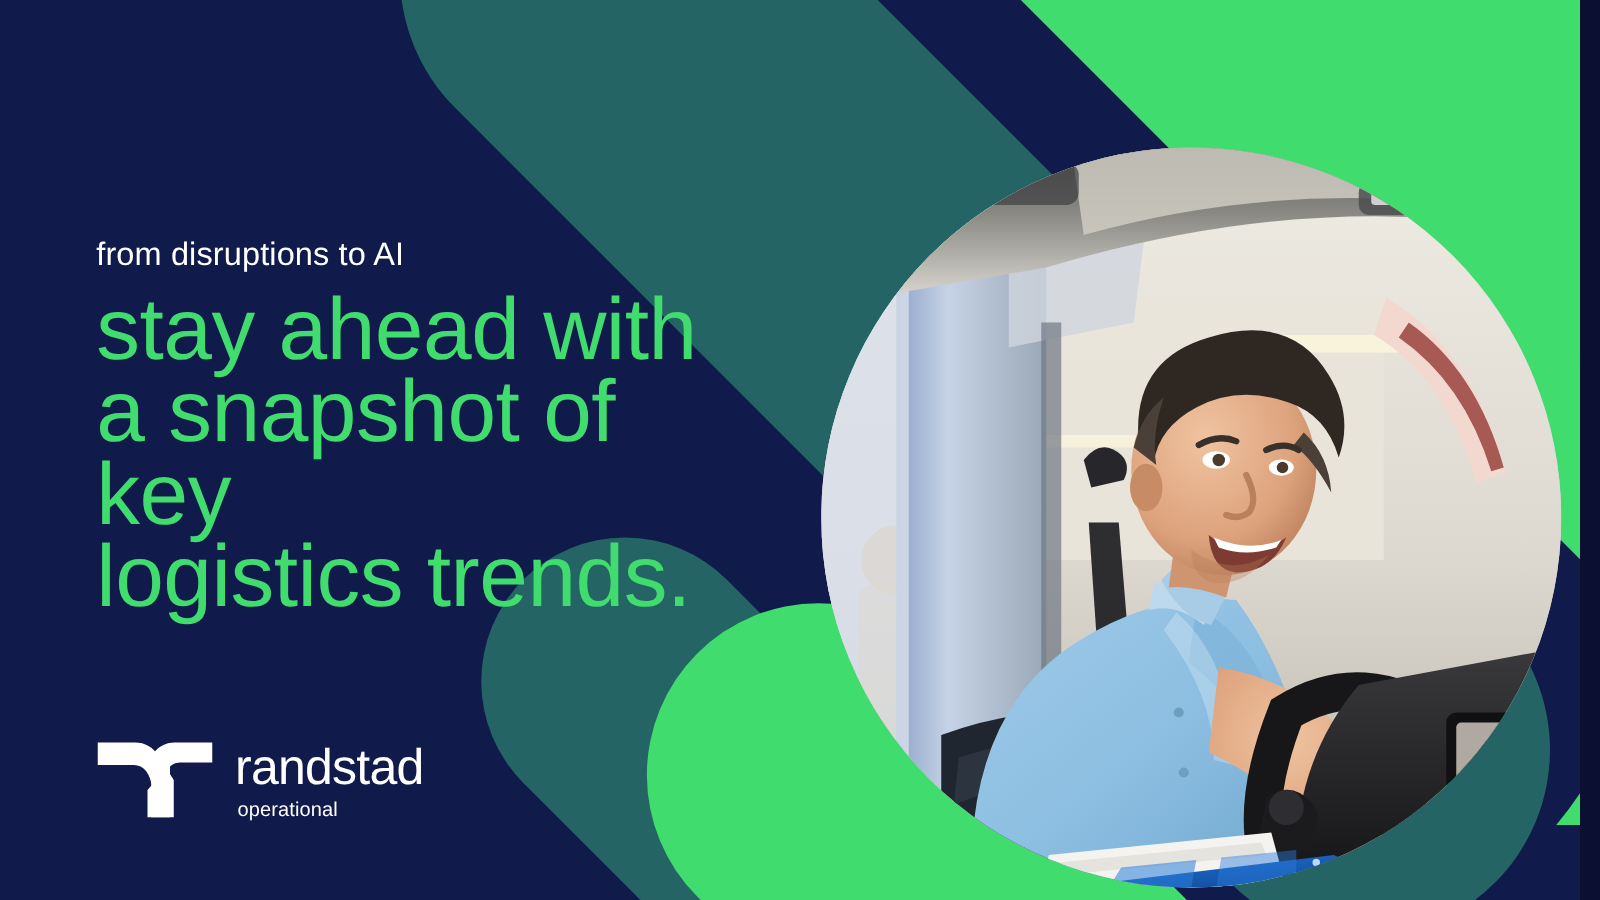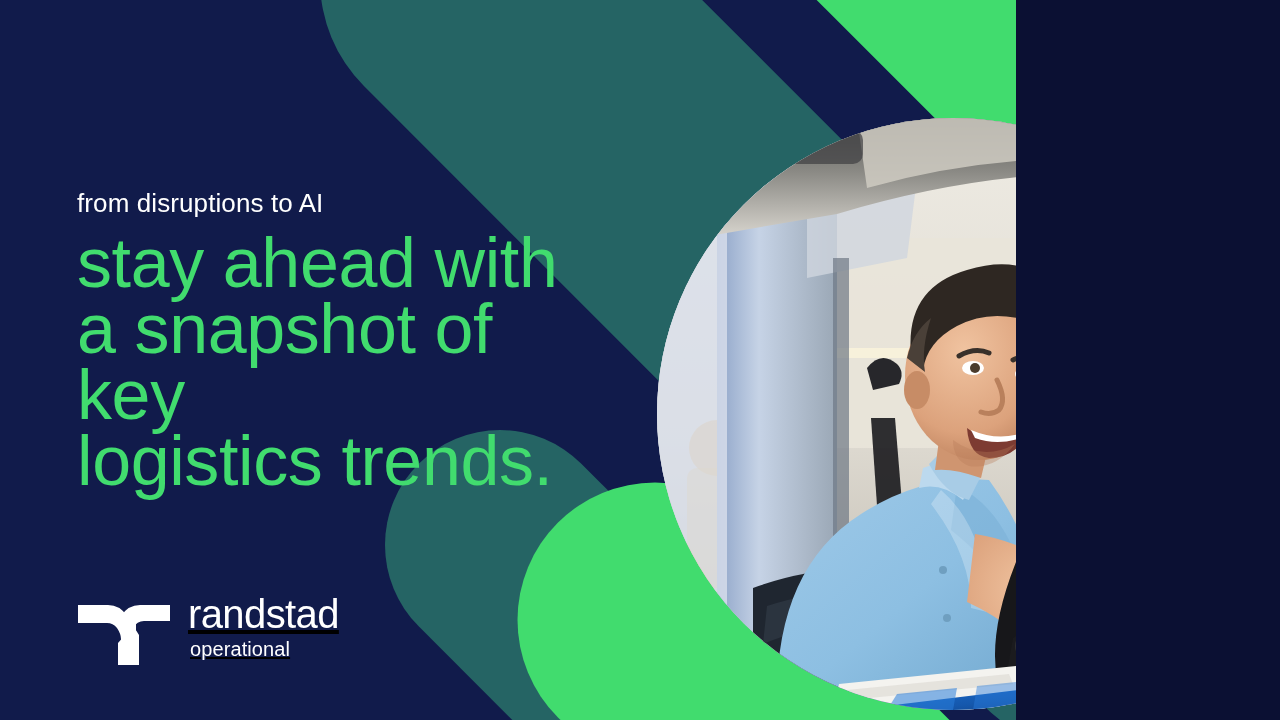--- a/index.html
+++ b/index.html
@@ -6,21 +6,21 @@
   html, body {
     margin: 0;
     padding: 0;
     background: #0b1033;
   }
   body {
     font-family: "Liberation Sans", sans-serif;
   }
   .slide {
     position: relative;
-    width: 1016px;
+    width: 1264px;
     height: 720px;
     overflow: hidden;
     background: #b91c1c;
   }
 
   
   .bands {
     position: absolute;
     inset: 0;
     width: 1280px;
@@ -68,37 +68,36 @@
     margin: 0;
     white-space: pre-line;
   }
 
   
   .logo {
     position: absolute;
     left: 78px;
     top: 592px;
     display: flex;
-    align-items: center;
+    align-items: flex-start;
     gap: 18px;
-    text-decoration: underline;
   }
   .logo-mark { display: block; }
   .logo-words { padding-top: 2px; }
   .logo-wordmark {
     color: #FFFFFF;
     font-size: 40px;
     line-height: 40px;
     font-weight: 400;
     letter-spacing: -0.6px;
     margin: 0;
   }
   .logo-sub {
     color: #FFFFFF;
-    font-size: 20px;
+    font-size: 16px;
     line-height: 22px;
     font-weight: 400;
     letter-spacing: 0.1px;
     margin: 4px 0 16px 2px;
   }
 </style>
 </head>
 <body>
 
 <div class="slide">

